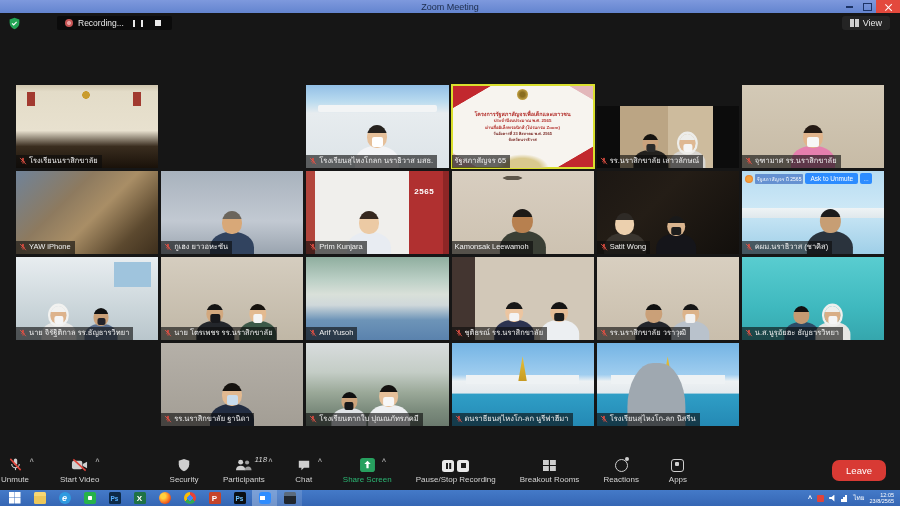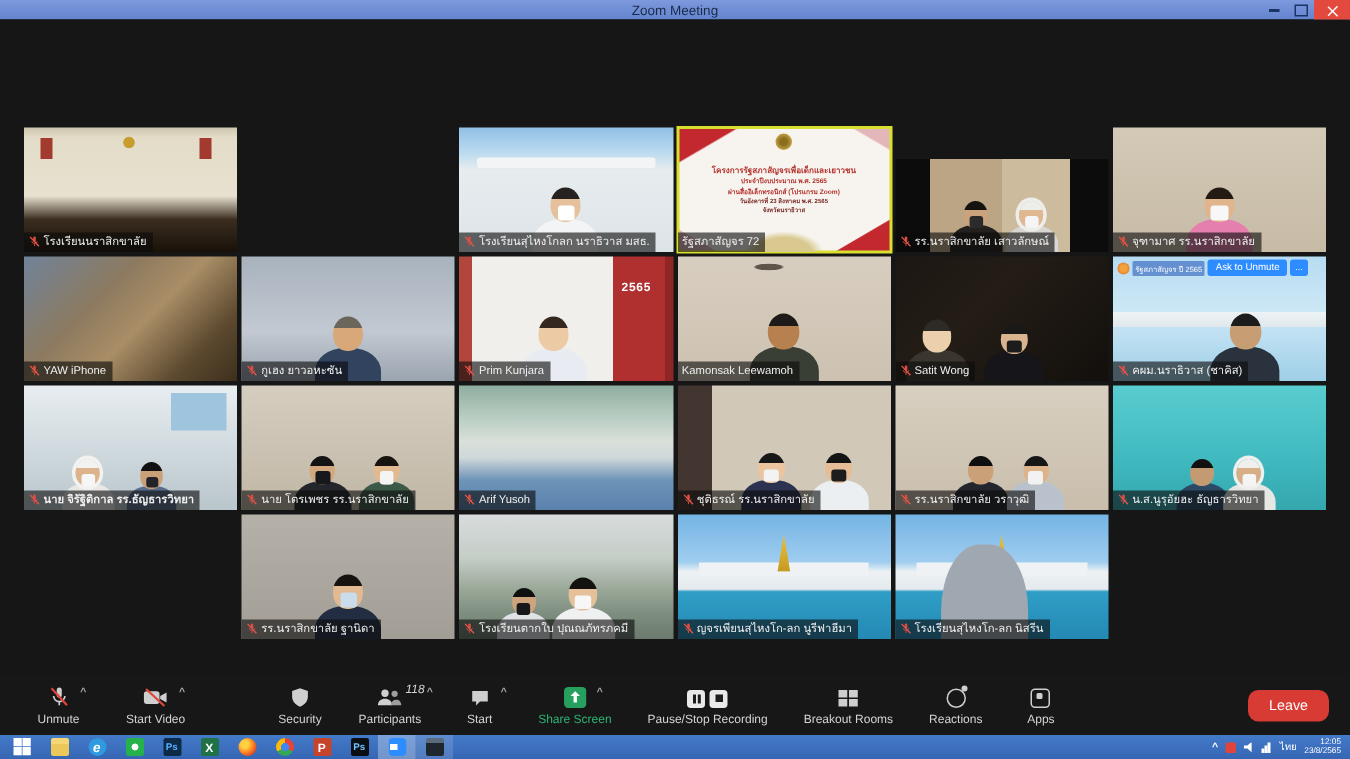--- a/index.html
+++ b/index.html
@@ -77,21 +77,21 @@
   .v-poster-white{background:linear-gradient(90deg,#b2453c 0 6%,#f0efec 6% 72%,#b03030 72% 96%,#8e2626 96%);}
   .poster{position:absolute;right:8%;top:18%;background:#b03030;color:#fff;font-size:8px;font-weight:bold;
     padding:1px 3px;z-index:2;letter-spacing:.5px;}
   .v-beige-fan{background:linear-gradient(180deg,#d8cec0 0%,#cdc2b1 100%);}
   .v-beige-fan::before{content:"";position:absolute;top:3%;left:28%;width:30%;height:12%;
     background:radial-gradient(ellipse,#5e564a 0 28%,transparent 34%);}
   .v-dark-room{background:linear-gradient(135deg,#1c1713 0%,#241d16 40%,#120f0c 100%);}
   .v-sky-parliament{background:linear-gradient(180deg,#b7dcf2 0%,#cde8f6 45%,#9fcfe8 100%);}
   .v-sky-parliament::before{content:"";position:absolute;top:44%;left:0;right:0;height:13%;
     background:linear-gradient(#eef3f5,#dfe8ec);}
-  .v-classroom-bright{background:linear-gradient(180deg,#e8edf0 0%,#d5dee2 40%,#b9c6cc 100%);font-weight:bold;}
+  .v-classroom-bright{background:linear-gradient(180deg,#e8edf0 0%,#d5dee2 40%,#b9c6cc 100%);}
   .v-classroom-bright::before{content:"";position:absolute;top:6%;right:5%;width:26%;height:30%;background:#9fc4dd;}
   .v-beige2{background:linear-gradient(180deg,#d5cdbf 0%,#c0b7a6 100%);}
   .v-classroom-windows{background:linear-gradient(180deg,#8fae9f 0%,#bcd0c6 28%,#d9e0d9 45%,#cfd8da 58%,#6d94b8 76%,#5a82ad 100%);}
   .v-curtain{background:linear-gradient(90deg,#433530 0 16%,#d2c8b8 16% 100%);}
   .v-beige3{background:linear-gradient(180deg,#d8cfc0 0%,#c9beac 100%);}
   .v-teal{background:linear-gradient(180deg,#59cdd0 0%,#3fb9bf 60%,#35a6ad 100%);}
   .v-grey{background:linear-gradient(180deg,#b5b0a8 0%,#a39e95 100%);}
   .v-corridor{background:linear-gradient(180deg,#d8dcdd 0%,#c4cdc6 35%,#9aa898 60%,#7d8d7e 80%,#6b7a6e 100%);}
   .v-parliament{background:linear-gradient(180deg,#74b4e4 0%,#9fcdef 38%,#edf1f3 46%,#e4eaee 60%,#2f9ec6 62%,#2489b4 100%);}
   .v-parliament::before{content:"";position:absolute;top:16%;left:47%;width:6%;height:30%;
@@ -104,21 +104,21 @@
     background:radial-gradient(circle,#f3a13c 0 40%,#d95f1e 100%);}
   .ask-badge{font-size:5px;color:#fff;background:rgba(30,80,180,.55);padding:1px 2px;border-radius:1px;
     white-space:nowrap;overflow:hidden;max-width:52px;}
   .ask-btn{font-size:6.5px;color:#fff;background:#2d8cff;border:none;border-radius:2px;padding:2px 5px;
     white-space:nowrap;font-family:inherit;}
   .ask-more{width:12px;height:11px;background:#2d8cff;border-radius:2px;color:#fff;font-size:6px;
     line-height:8px;text-align:center;border:none;padding:0;font-family:inherit;}
 
   
   .toolbar{position:absolute;left:0;right:0;top:450px;height:40px;background:#171717;display:flex;align-items:center;}
-  .tb-left{display:flex;gap:30px;margin-left:24px;}
+  .tb-left{display:flex;gap:30px;margin-left:0;}
   .tb-center{display:flex;gap:24px;margin:0 auto;}
   .tbi{display:flex;flex-direction:column;align-items:center;gap:3px;color:#d4d4d4;font-size:8px;
     position:relative;min-width:30px;cursor:default;}
   .tbi .ic{height:15px;display:flex;align-items:flex-end;justify-content:flex-end;position:relative;font-style:italic;}
   .tbi .chev{position:absolute;right:-11px;top:1px;color:#a8a8a8;font-size:7px;font-weight:bold;}
   .tbi.green{color:#2bb673;}
   .pcount{position:absolute;left:100%;top:-2px;margin-left:2px;font-size:8px;color:#d4d4d4;}
   .rec-ic{display:flex;gap:3px;}
   .rp2,.rs2{width:12px;height:12px;background:#e9e9e9;border-radius:2.5px;position:relative;display:inline-block;}
   .rp2::after{content:"";position:absolute;left:3.5px;top:3px;width:1.8px;height:6px;background:#1d1d1d;box-shadow:3.2px 0 0 #1d1d1d;}
@@ -185,20 +185,40 @@
       <span class="wcb max">
           <i></i>
         </span>
       <span class="wcb close">
           <i></i>
         </span>
     </span>
   </div>
 
   <div class="stage">
+    <div class="meetbar">
+      <svg class="shield" viewBox="0 0 16 16">
+        <path d="M8 1l6 2v4c0 4-2.6 6.6-6 8-3.4-1.4-6-4-6-8V3z" fill="#23a455"></path>
+        <path d="M5 7.8l2 2 3.6-3.8" stroke="#fff" stroke-width="1.4" fill="none"></path>
+      </svg>
+      <div class="recpill">
+        <span class="rec-dot"></span>
+        <span class="rec-label">Recording...</span>
+        <span class="rec-btn">
+            <span class="rp-bars"></span>
+          </span>
+        <span class="rec-btn">
+            <span class="rs-sq"></span>
+          </span>
+      </div>
+      <div class="viewbtn">
+        <span class="grid-ic"></span>
+        <span>View</span>
+      </div>
+    </div>
     <div class="vgrid">
         <div class="tile v-hall-beige" style="grid-area: 1 / 1;">
           <div class="name-tag">
             <span style="display: flex;">
               <svg viewBox="0 0 12 12" width="8" height="8">
                 <rect x="4.7" y="1" width="2.6" height="5.2" rx="1.3" fill="#e04b3f"></rect>
                 <path d="M3.2 5.8a2.9 2.9 0 0 0 5.6 0" fill="none" stroke="#e04b3f" stroke-width="1"></path>
                 <line x1="6" y1="8.6" x2="6" y2="10.4" stroke="#e04b3f" stroke-width="1"></line>
                 <line x1="1.6" y1="1.4" x2="10.4" y2="10.8" stroke="#e8574a" stroke-width="1.3"></line>
               </svg>
@@ -227,21 +247,21 @@
         </div>
         <div class="tile v-slide active" style="grid-area: 1 / 4;">
           <div class="slide-lines">
             <span>โครงการรัฐสภาสัญจรเพื่อเด็กและเยาวชน</span>
             <span>ประจำปีงบประมาณ พ.ศ. 2565</span>
             <span>ผ่านสื่ออิเล็กทรอนิกส์ (โปรแกรม Zoom)</span>
             <span>วันอังคารที่ 23 สิงหาคม พ.ศ. 2565</span>
             <span>จังหวัดนราธิวาส</span>
           </div>
           <div class="name-tag">
-            <span>รัฐสภาสัญจร 72</span>
+            <span>รัฐสภาสัญจร 65</span>
           </div>
         </div>
         <div class="tile v-dark-center" style="grid-area: 1 / 5; margin-top: 21px;">
           <div class="person" style="left: 38%; width: 35.2px;">
             <div class="p-head" style="width: 16px; height: 18.4px; background: linear-gradient(rgb(21, 19, 15) 0px, rgb(21, 19, 15) 34%, rgb(202, 162, 124) 34%);">
               <div class="p-mask" style="background: rgb(43, 43, 43);"></div>
             </div>
             <div class="p-body" style="height: 17.6px; background: rgb(35, 33, 30);"></div>
           </div>
           <div class="person" style="left: 64%; width: 35.2px;">
@@ -565,21 +585,21 @@
         <div class="tile v-parliament" style="grid-area: 4 / 4;">
           <div class="name-tag">
             <span style="display: flex;">
               <svg viewBox="0 0 12 12" width="8" height="8">
                 <rect x="4.7" y="1" width="2.6" height="5.2" rx="1.3" fill="#e04b3f"></rect>
                 <path d="M3.2 5.8a2.9 2.9 0 0 0 5.6 0" fill="none" stroke="#e04b3f" stroke-width="1"></path>
                 <line x1="6" y1="8.6" x2="6" y2="10.4" stroke="#e04b3f" stroke-width="1"></line>
                 <line x1="1.6" y1="1.4" x2="10.4" y2="10.8" stroke="#e8574a" stroke-width="1.3"></line>
               </svg>
             </span>
-            <span>ญจรเพียนสุไหงโก-ลก นูรีฟาฮีมา</span>
+            <span>ดนราธียนสุไหงโก-ลก นูรีฟาฮีมา</span>
           </div>
         </div>
         <div class="tile v-parliament" style="grid-area: 4 / 5;">
           <div class="person" style="left: 42%; width: 57.2px;">
             <div class="p-body" style="height: 62.92px; background: rgb(159, 168, 176);"></div>
           </div>
           <div class="name-tag">
             <span style="display: flex;">
               <svg viewBox="0 0 12 12" width="8" height="8">
                 <rect x="4.7" y="1" width="2.6" height="5.2" rx="1.3" fill="#e04b3f"></rect>
@@ -642,21 +662,21 @@
           </span>
         <span>Participants</span>
       </div>
       <div class="tbi">
         <span class="ic">
             <svg width="14" height="13" viewBox="0 0 16 15">
           <path d="M2 2h12v8H8l-3 3v-3H2z" fill="#cfcfcf"></path>
             </svg>
           <span class="chev">^</span>
           </span>
-        <span>Start</span>
+        <span>Chat</span>
       </div>
       <div class="tbi green">
         <span class="ic">
             <svg width="15" height="14" viewBox="0 0 16 15">
           <rect width="16" height="15" rx="3" fill="#27a05f"></rect>
           <path d="M8 3l3.4 3.4H9.2V11H6.8V6.4H4.6z" fill="#fff"></path>
             </svg>
           <span class="chev">^</span>
           </span>
         <span>Share Screen</span>

